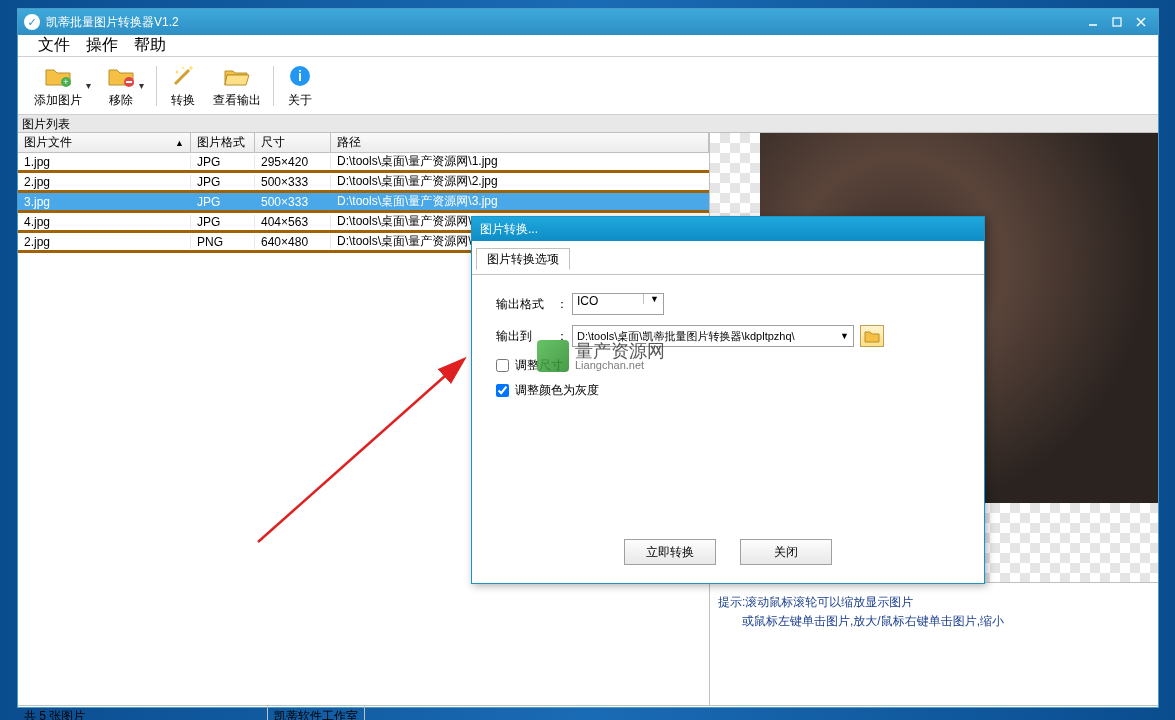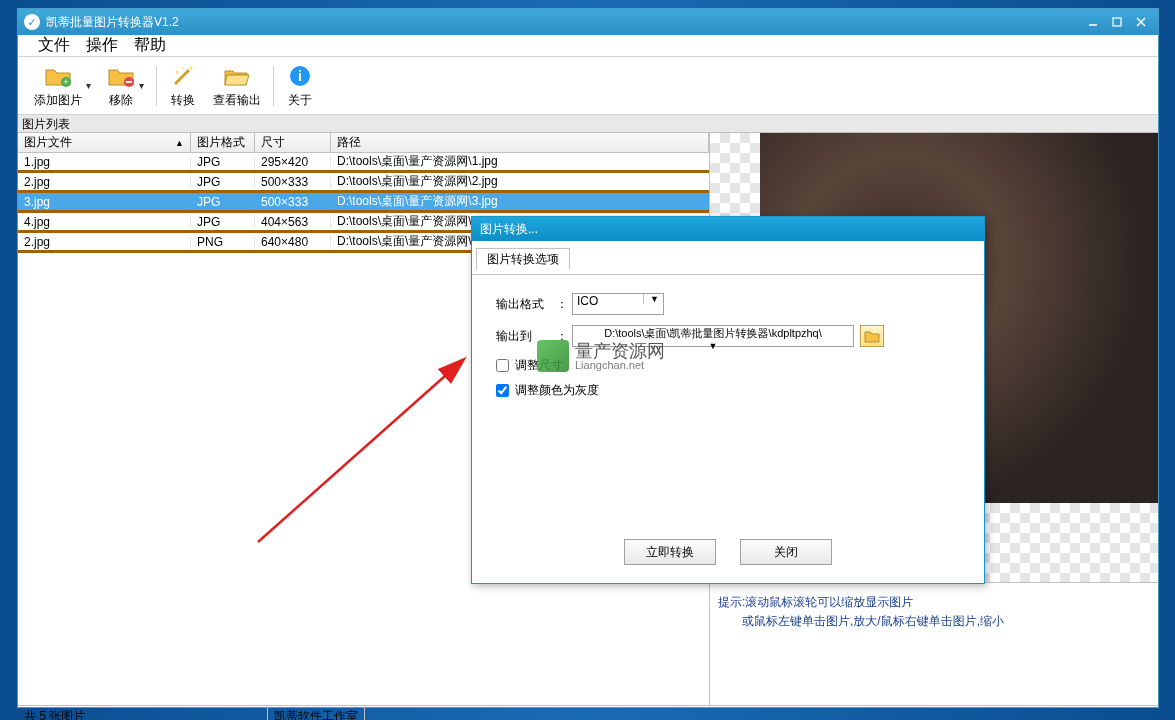--- a/index.html
+++ b/index.html
@@ -59,21 +59,21 @@
 .dialog { position: absolute; top: 216px; left: 430px; width: 514px; background: #fff; border: 1px solid #1994c9; box-shadow: 2px 2px 8px rgba(0,0,0,0.3); margin-left: 41px; }
 .dialog .dlg-title { height: 24px; background: linear-gradient(#1fa8dd, #0e8cc5); color: #fff; font-size: 12px; display: flex; align-items: center; padding: 0 8px; }
 .dialog .tabstrip { height: 28px; border-bottom: 1px solid #c0c0c0; display: flex; padding: 0 4px; margin-top: 6px; }
 .dialog .tab { height: 22px; border: 1px solid #c0c0c0; border-bottom: 1px solid #fff; background: #fff; padding: 2px 10px; font-size: 12px; position: relative; top: 1px; }
 .dialog .body { padding: 18px 24px 8px; font-size: 12px; }
 .frow { display: flex; align-items: center; margin-bottom: 10px; }
 .frow .lbl { width: 60px; }
 .frow .colon { width: 16px; }
 .select-box { width: 92px; height: 22px; border: 1px solid #a0a0a0; display: flex; align-items: flex-start; justify-content: space-between; padding: 0 4px; background: #fff; }
 .select-box .arr { border-left: 1px solid #c0c0c0; padding-left: 6px; font-size: 9px; }
-.path-box { width: 282px; height: 22px; border: 1px solid #a0a0a0; display: flex; align-items: center; justify-content: space-between; padding: 0 4px; background: #fff; font-size: 11px; flex-direction: column; }
+.path-box { width: 282px; height: 22px; border: 1px solid #a0a0a0; display: flex; align-items: center; justify-content: space-between; padding: 0 4px; background: #fff; font-size: 11px; }
 .path-box .arr { font-size: 9px; }
 .browse-btn { width: 24px; height: 22px; border: 1px solid #c0a050; background: linear-gradient(#fff4d0, #ffe088); margin-left: 6px; display: flex; align-items: center; justify-content: center; }
 .chk-row { display: flex; align-items: center; margin-bottom: 8px; font-size: 12px; }
 .chk-row input { margin-right: 6px; }
 .dlg-footer { display: flex; justify-content: center; gap: 24px; padding: 14px 0 18px; border-top: 0; }
 .dlg-btn { width: 92px; height: 26px; border: 1px solid #a0a0a0; background: linear-gradient(#fdfdfd, #e8e8e8); font-size: 12px; cursor: pointer; }
 
 
 .red-arrow { position: absolute; top: 352px; left: 253px; pointer-events: none; }
 

